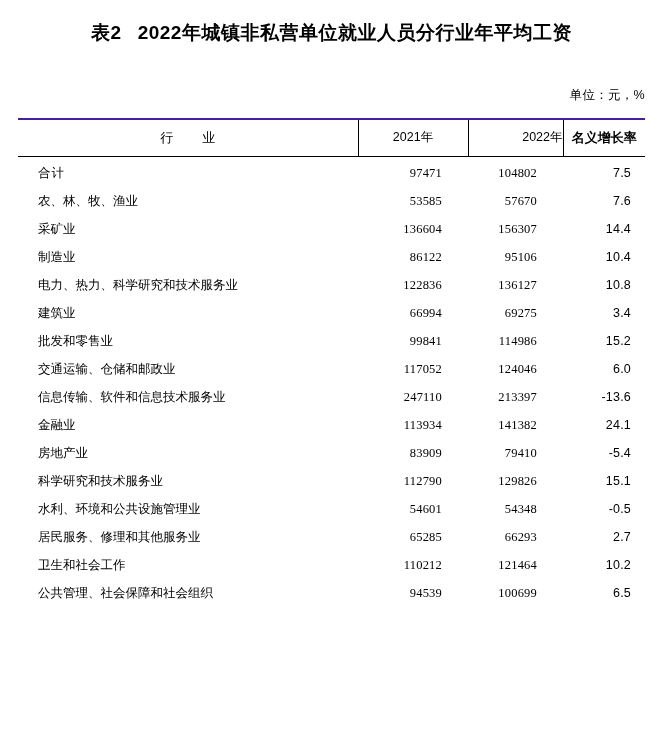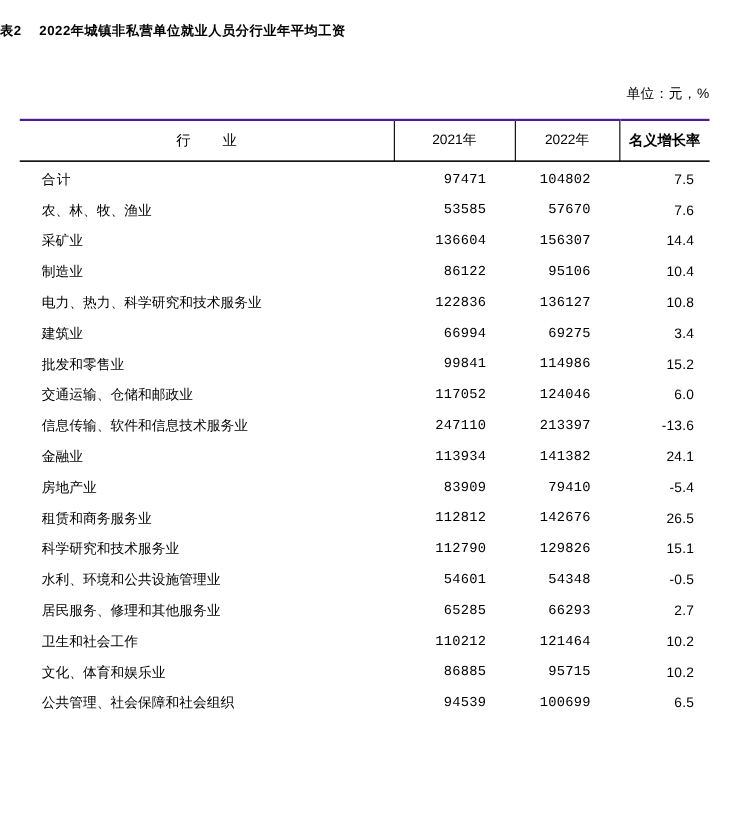--- a/index.html
+++ b/index.html
@@ -16,22 +16,22 @@
     overflow: hidden;
   }
   .page {
     width: 663px;
     height: 748px;
     box-sizing: border-box;
     padding: 0;
     position: relative;
   }
   .title {
-    text-align: left;
-    font-size: 12px;
+    text-align: center;
+    font-size: 19px;
     font-weight: bold;
     letter-spacing: 0.5px;
     margin-top: 20px;
     margin-bottom: 0;
     line-height: 1.4;
   }
   .title .tnum {
     margin-right: 16px;
   }
   .unit-row {
@@ -68,20 +68,21 @@
     text-indent: 8px;
     border-right: 1px solid #000;
   }
   thead th.y2021-head {
     border-right: 1px solid #000;
     font-size: 12.5px;
   }
   thead th.y2022-head {
     border-right: 1px solid #000;
     font-size: 12.5px;
+    text-align: right;
   }
   thead th.rate-head {
     font-size: 13px;
     font-weight: bold;
   }
   tbody td {
     font-size: 12.5px;
     padding: 5.5px 0;
     vertical-align: middle;
   }
@@ -90,21 +91,21 @@
     text-align: left;
     white-space: nowrap;
   }
   tbody tr.total td.industry {
     font-weight: normal;
     letter-spacing: 1px;
   }
   tbody td.num {
     text-align: right;
     padding-right: 26px;
-    font-family: Liberation Mono, monospace;
+    font-family: Liberation Serif, serif;
     letter-spacing: 0.2px;
   }
   tbody td.rate {
     text-align: right;
     padding-right: 14px;
     letter-spacing: 0.2px;
   }
   tbody tr:first-child td {
     padding-top: 8px;
   }
@@ -196,26 +197,20 @@
           <td class="num">141382</td>
           <td class="rate">24.1</td>
         </tr>
         <tr>
           <td class="industry">房地产业</td>
           <td class="num">83909</td>
           <td class="num">79410</td>
           <td class="rate">-5.4</td>
         </tr>
         <tr>
-          <td class="industry">租赁和商务服务业</td>
-          <td class="num">112812</td>
-          <td class="num">142676</td>
-          <td class="rate">26.5</td>
-        </tr>
-        <tr>
           <td class="industry">科学研究和技术服务业</td>
           <td class="num">112790</td>
           <td class="num">129826</td>
           <td class="rate">15.1</td>
         </tr>
         <tr>
           <td class="industry">水利、环境和公共设施管理业</td>
           <td class="num">54601</td>
           <td class="num">54348</td>
           <td class="rate">-0.5</td>
@@ -226,26 +221,20 @@
           <td class="num">66293</td>
           <td class="rate">2.7</td>
         </tr>
         <tr>
           <td class="industry">卫生和社会工作</td>
           <td class="num">110212</td>
           <td class="num">121464</td>
           <td class="rate">10.2</td>
         </tr>
         <tr>
-          <td class="industry">文化、体育和娱乐业</td>
-          <td class="num">86885</td>
-          <td class="num">95715</td>
-          <td class="rate">10.2</td>
-        </tr>
-        <tr>
           <td class="industry">公共管理、社会保障和社会组织</td>
           <td class="num">94539</td>
           <td class="num">100699</td>
           <td class="rate">6.5</td>
         </tr>
       </tbody>
   </table>
 
 </div>
 

